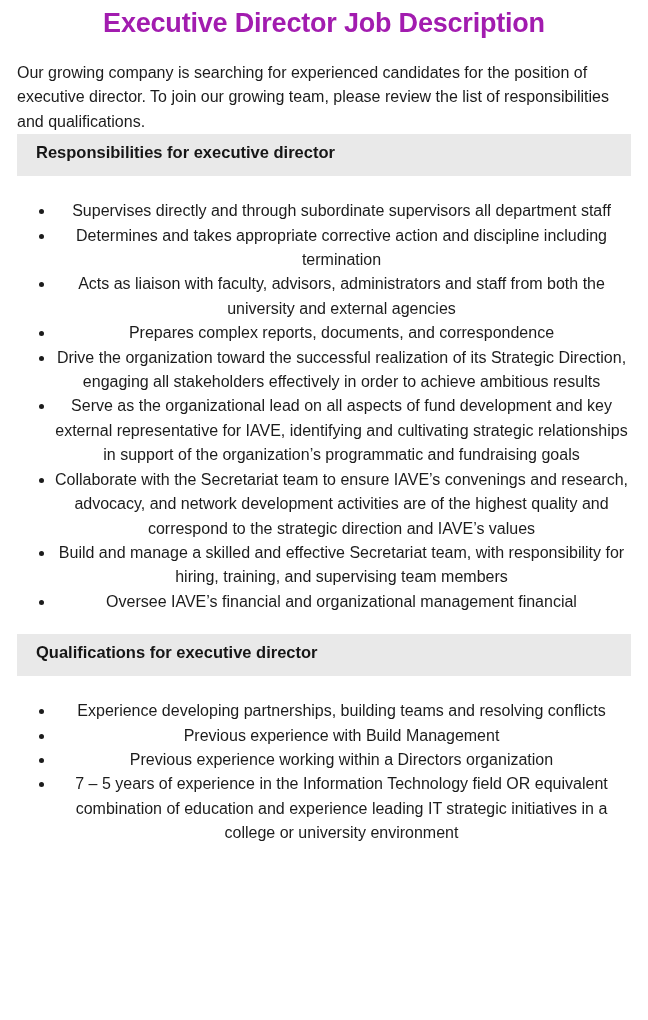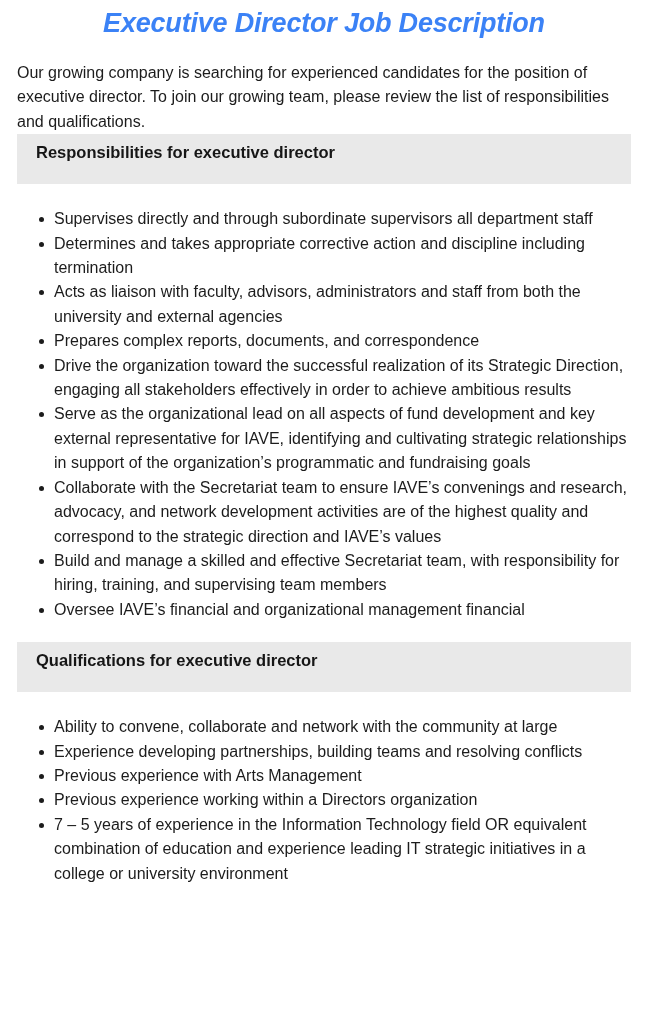--- a/index.html
+++ b/index.html
@@ -8,47 +8,46 @@
     width: 648px;
     min-height: 1020px;
     font-family: "Liberation Sans", sans-serif;
     color: #1c1c1c;
   }
   .doc { padding: 6px 17px 24px 17px; }
   .title {
     font-size: 27px;
     font-weight: bold;
     text-align: center;
-    color: #3b82f6;
+    color: #a21caf;
     letter-spacing: -0.2px;
     margin: 2px 0 22px 0;
-    font-style: italic;
   }
   .intro {
     font-size: 16px;
     line-height: 24.4px;
     color: #1c1c1c;
   }
   .band {
     background: #e9e9e9;
     font-size: 16.5px;
     font-weight: bold;
     color: #161616;
-    padding: 9px 19px 22px 19px;
+    padding: 9px 19px 14px 19px;
     margin-bottom: 23px;
   }
   ul.bullets {
     list-style: none;
     padding-left: 37px;
     padding-right: 2px;
     font-size: 16px;
     line-height: 24.4px;
     margin-bottom: 20px;
   }
-  ul.bullets li { position: relative; }
+  ul.bullets li { position: relative; text-align: center; }
   ul.bullets li::before {
     content: "";
     position: absolute;
     left: -15px;
     top: 10px;
     width: 5px;
     height: 5px;
     border-radius: 50%;
     background: #1c1c1c;
   }
@@ -73,21 +72,20 @@
       <li>Serve as the organizational lead on all aspects of fund development and key external representative for IAVE, identifying and cultivating strategic relationships in support of the organization’s programmatic and fundraising goals</li>
       <li>Collaborate with the Secretariat team to ensure IAVE’s convenings and research, advocacy, and network development activities are of the highest quality and correspond to the strategic direction and IAVE’s values</li>
       <li>Build and manage a skilled and effective Secretariat team, with responsibility for hiring, training, and supervising team members</li>
       <li>Oversee IAVE’s financial and organizational management financial</li>
     </ul>
   </section>
 
   <section>
     <h2 class="band">Qualifications for executive director</h2>
     <ul class="bullets">
-      <li>Ability to convene, collaborate and network with the community at large</li>
       <li>Experience developing partnerships, building teams and resolving conflicts</li>
-      <li>Previous experience with Arts Management</li>
+      <li>Previous experience with Build Management</li>
       <li>Previous experience working within a Directors organization</li>
       <li>7 – 5 years of experience in the Information Technology field OR equivalent combination of education and experience leading IT strategic initiatives in a college or university environment</li>
     </ul>
   </section>
 
 </main>
 
 </body></html>

